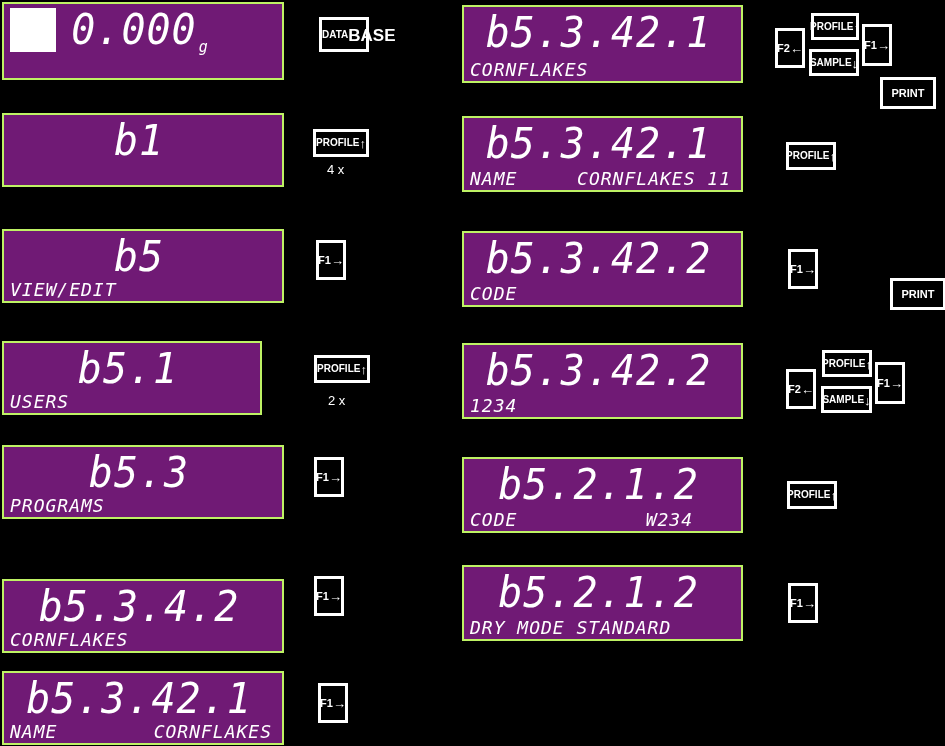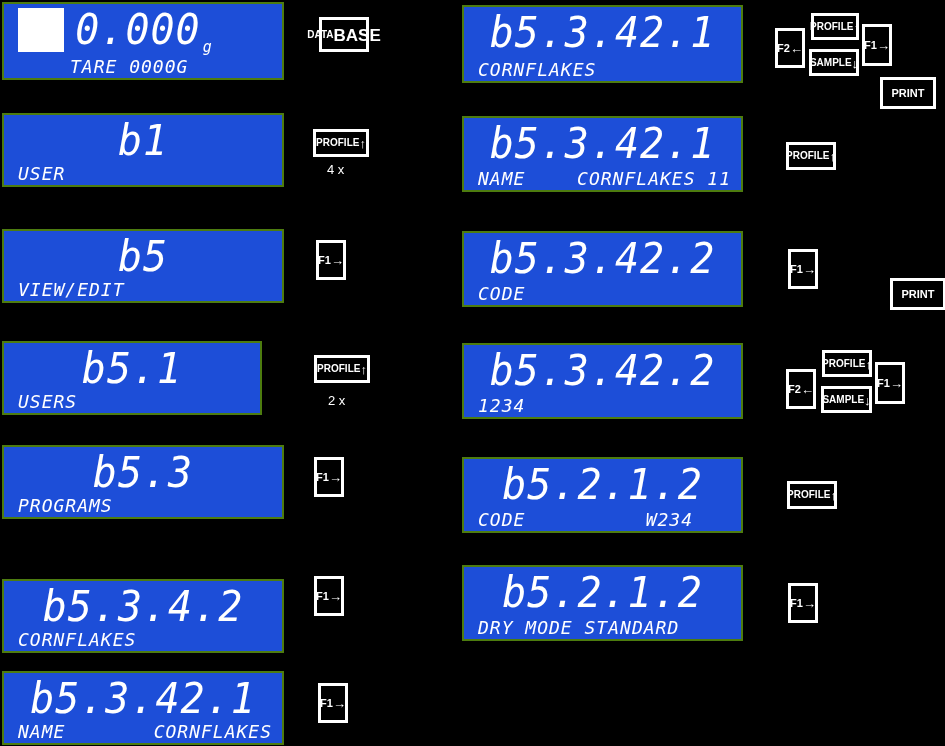--- a/index.html
+++ b/index.html
@@ -12,24 +12,23 @@
     height: 746px;
     position: relative;
     overflow: hidden;
     font-family: "Liberation Sans", sans-serif;
   }
 
   
   .lcd {
     position: absolute;
     box-sizing: border-box;
-    border: 2px solid #4d7c0f;
-    background: #1d4ed8;
+    border: 2px solid #bef264;
+    background: #701a75;
     overflow: hidden;
-    padding-left: 8px;
   }
   .lcd-inner {
     position: relative;
     width: 100%;
     height: 100%;
   }
 
   
   .main-line {
     position: absolute;
@@ -107,21 +106,21 @@
     letter-spacing: 0px;
     white-space: nowrap;
   }
   .key .k-label.small { font-size: 10px; }
   .key .k-arrow {
     font-size: 13px;
     font-weight: 700;
     line-height: 1;
     margin-top: 1px;
   }
-  .key.two-line { padding-top: 1px; }
+  .key.two-line { padding-top: 1px; justify-content: space-between; }
   .key .k-label2 {
     font-size: 17px;
     font-weight: 700;
     white-space: nowrap;
   }
 
   
   .repeat-caption {
     position: absolute;
     color: #ffffff;
@@ -133,31 +132,26 @@
 </style>
 </head>
 <body>
 
 <div class="lcd" style="left:2px; top:2px; width:282px; height:78px;">
   <div class="lcd-inner">
     <div class="indicator-block"></div>
     <div class="main-line">
       <span>0.000</span><span class="unit">g</span>
     </div>
-    <div class="sub-line">
-      <span style="margin-left:52px;">TARE  0000</span>
-      <span class="right-cell" style="margin-right:130px;">G</span>
-    </div>
   </div>
 </div>
 
 <div class="lcd" style="left:2px; top:113px; width:282px; height:74px;">
   <div class="lcd-inner">
     <div class="main-line">b1</div>
-    <div class="sub-line single">USER</div>
   </div>
 </div>
 
 <div class="lcd" style="left:2px; top:229px; width:282px; height:74px;">
   <div class="lcd-inner">
     <div class="main-line">b5</div>
     <div class="sub-line single">VIEW/EDIT</div>
   </div>
 </div>
 

